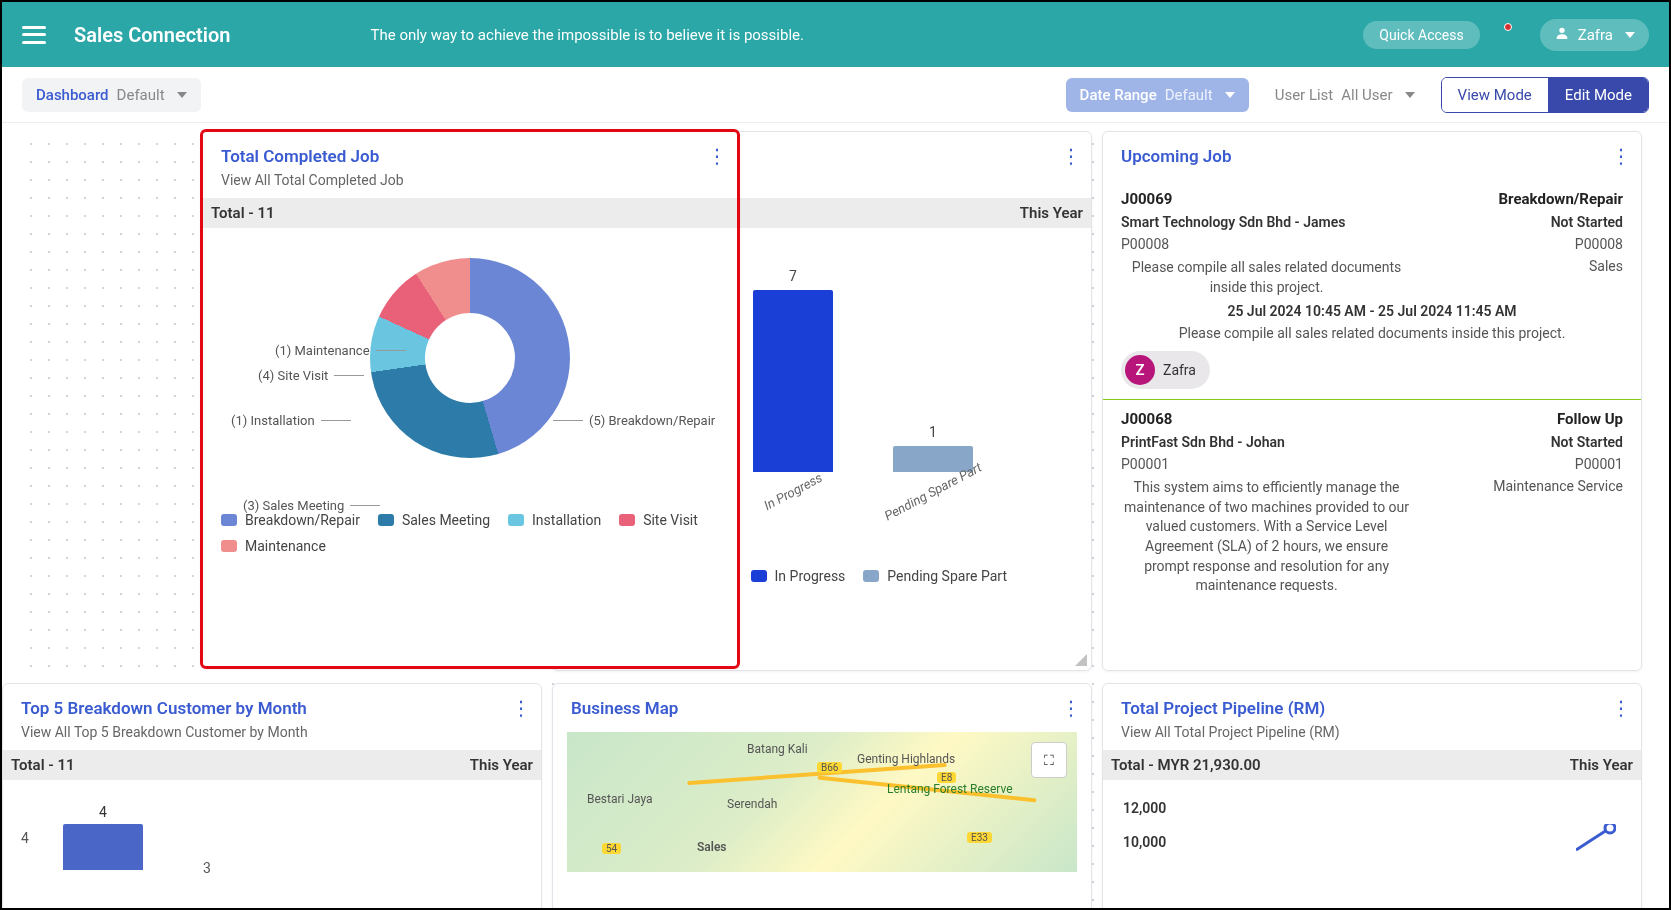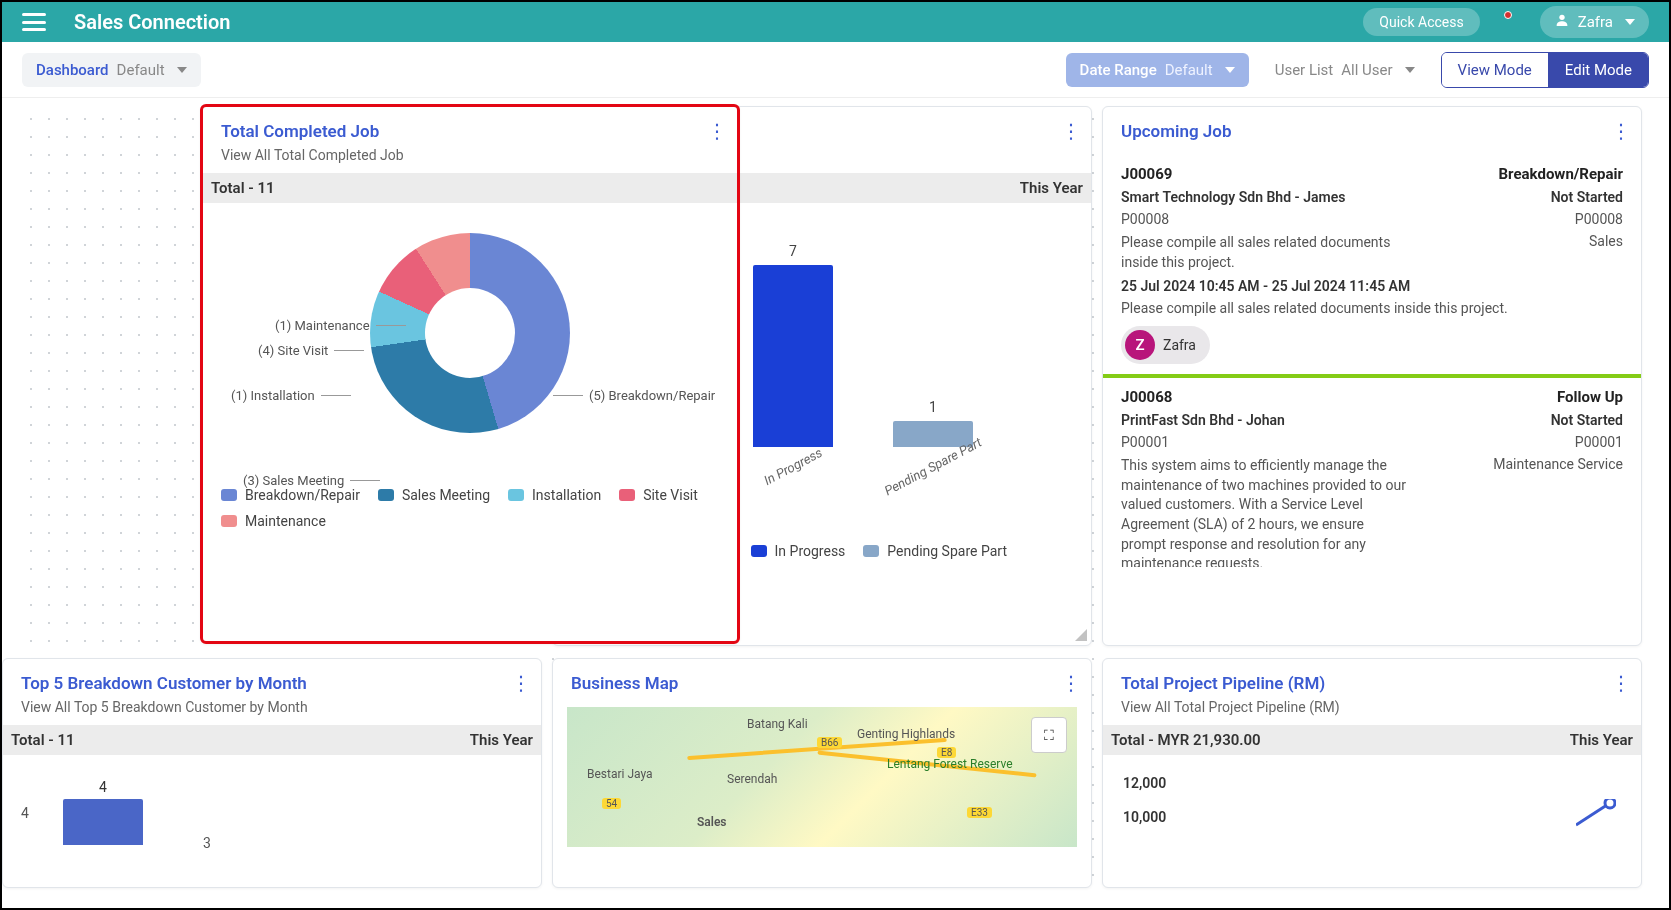--- a/index.html
+++ b/index.html
@@ -1,19 +1,19 @@
 <!DOCTYPE html>
 <html><head>
 <meta charset="utf-8">
 <style>
 * { margin: 0; padding: 0; box-sizing: border-box; }
 body { font-family: -apple-system, BlinkMacSystemFont, "Segoe UI", Roboto, Arial, sans-serif; background: #fff; color: #333; width: 1671px; height: 910px; overflow: hidden; border: 2px solid #000; }
 
 
-.header { background: #2ba7a7; height: 40px; display: flex; align-items: center; padding: 0 20px; color: #fff; }
+.header { background: #2ba7a7; height: 65px; display: flex; align-items: center; padding: 0 20px; color: #fff; }
 .hamburger { width: 24px; height: 18px; display: flex; flex-direction: column; justify-content: space-between; cursor: pointer; margin-right: 28px; }
 .hamburger span { height: 3px; background: #fff; border-radius: 2px; }
 .brand { font-size: 20px; font-weight: 600; }
 .tagline { margin-left: 140px; font-size: 15px; }
 .header-right { margin-left: auto; display: flex; align-items: center; gap: 30px; }
 .quick-access { background: rgba(255,255,255,0.25); color: #fff; padding: 6px 16px; border-radius: 16px; font-size: 14px; cursor: pointer; }
 .bell-wrap { position: relative; cursor: pointer; }
 .bell-dot { position:absolute; top:-2px; right:-2px; width:8px; height:8px; background:#d32f2f; border-radius:50%; border:1px solid #fff;}
 .user-chip { background: rgba(255,255,255,0.25); padding: 6px 14px; border-radius: 18px; display: flex; align-items: center; gap: 8px; cursor: pointer; font-size: 15px; }
 
@@ -64,21 +64,21 @@
 
 .barchart { position: relative; padding: 30px 30px 10px 50px; height: 280px; }
 .y-tick { position:absolute; left:20px; font-size:13px; color:#888; transform:translateY(-50%); }
 .bar-col { position:absolute; bottom:36px; width:80px; text-align:center; }
 .bar-rect { width:100%; border-radius:2px 2px 0 0; }
 .bar-val { position:absolute; top:-22px; width:100%; text-align:center; font-size:14px; color:#444; }
 .bar-xlabel { position:absolute; top: calc(100% + 12px); left:50%; transform: translateX(-50%) rotate(-28deg); transform-origin: center; font-size:13px; color:#666; font-style: italic; white-space:nowrap; }
 
 
 .job-list { padding: 8px 0; height: 420px; overflow-y: auto; }
-.job-item { padding: 10px 18px; border-bottom: 4px solid #84cc16; font-size:14px; }
+.job-item { padding: 10px 18px; border-bottom: 1px solid #84cc16; font-size:14px;text-align:center; }
 .job-row { display:flex; justify-content:space-between; margin-bottom:6px; }
 .job-id { font-weight:700; color:#222; font-size:15px; }
 .job-type { font-weight:700; color:#222; font-size:15px; }
 .job-cust { font-weight:600; color:#333; }
 .job-status { font-weight:600; color:#333; }
 .job-pid { color:#555; }
 .job-desc { color:#555; max-width: 58%; line-height:1.4; }
 .job-cat { color:#555; }
 .job-time { font-weight:600; margin-top:6px; }
 .job-note { color:#555; margin-top:6px; }
@@ -100,20 +100,21 @@
 </head>
 <body>
 
 <div class="header">
   <div class="hamburger">
       <span></span>
       <span></span>
       <span></span>
     </div>
   <div class="brand">Sales Connection</div>
+  <div class="tagline">The only way to achieve the impossible is to believe it is possible.</div>
   <div class="header-right">
     <div class="quick-access">Quick Access</div>
     <div class="bell-wrap">
       <span>
         <svg viewBox="0 0 24 24" fill="#fff">
             <path d="M12 22a2 2 0 0 0 2-2h-4a2 2 0 0 0 2 2zm6-6V11c0-3.07-1.63-5.64-4.5-6.32V4a1.5 1.5 0 0 0-3 0v.68C7.63 5.36 6 7.92 6 11v5l-2 2v1h16v-1l-2-2z"></path>
           </svg>
       </span>
       <span class="bell-dot"></span>
     </div>
@@ -347,21 +348,21 @@
       <div class="map-road" style="top:55px; left:250px; width:220px; transform:rotate(6deg);"></div>
       <div class="map-label" style="top:10px; left:180px;">Batang Kali</div>
       <div class="map-label" style="top:20px; left:290px;">Genting Highlands</div>
       <div class="map-label" style="top:60px; left:20px;">Bestari Jaya</div>
       <div class="map-label" style="top:65px; left:160px;">Serendah</div>
       <div class="map-label" style="top:108px; left:130px; font-weight:600;">Sales</div>
       <div class="map-label" style="top:50px; left:320px; color:#2a7e2a;">Lentang Forest Reserve</div>
       <div class="map-label" style="top:30px; left:250px; background:#fdd835; padding:0 4px; border-radius:3px; font-size:10px;">B66</div>
       <div class="map-label" style="top:40px; left:370px; background:#fdd835; padding:0 4px; border-radius:3px; font-size:10px;">E8</div>
       <div class="map-label" style="top:100px; left:400px; background:#fdd835; padding:0 4px; border-radius:3px; font-size:10px;">E33</div>
-      <div class="map-label" style="top:91px; left:35px; background:#fdd835; padding:0 4px; border-radius:3px; font-size:10px;text-align:center;">54</div>
+      <div class="map-label" style="top:111px; left:35px; background:#fdd835; padding:0 4px; border-radius:3px; font-size:10px;text-align:center;">54</div>
     </div>
   </div>
 
   <div class="card" style="left:1100px; top:560px; width:540px; height:230px;">
     <div class="card-menu">⋮</div>
     <div class="card-title">Total Project Pipeline (RM)</div>
     <div class="card-sub">View All Total Project Pipeline (RM)</div>
     <div class="card-bar">
       <span>Total - MYR 21,930.00</span>
       <span>This Year</span>

